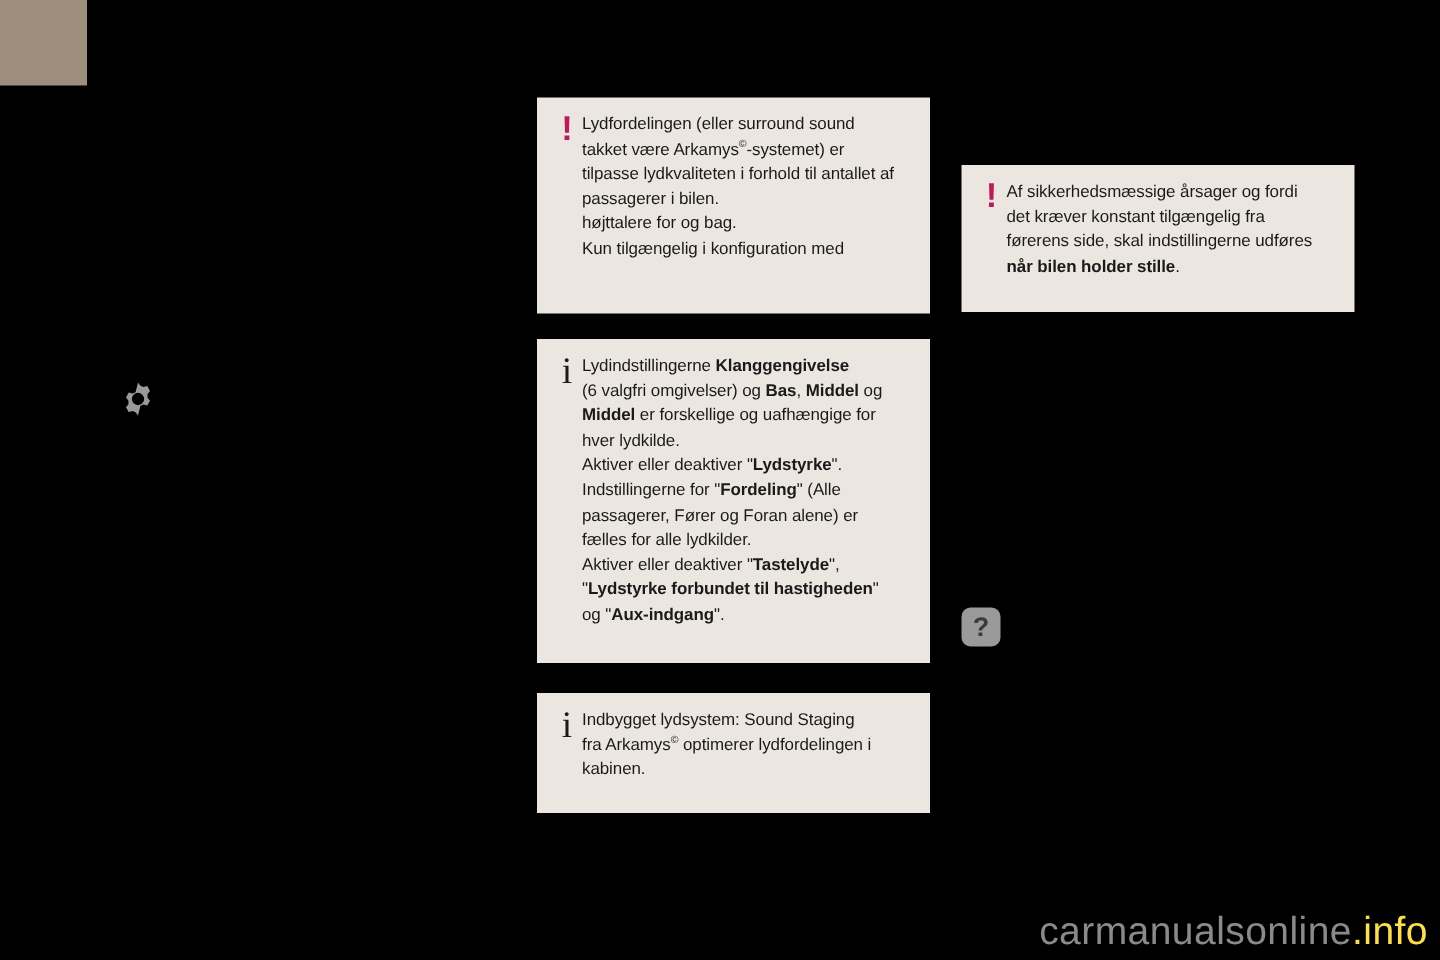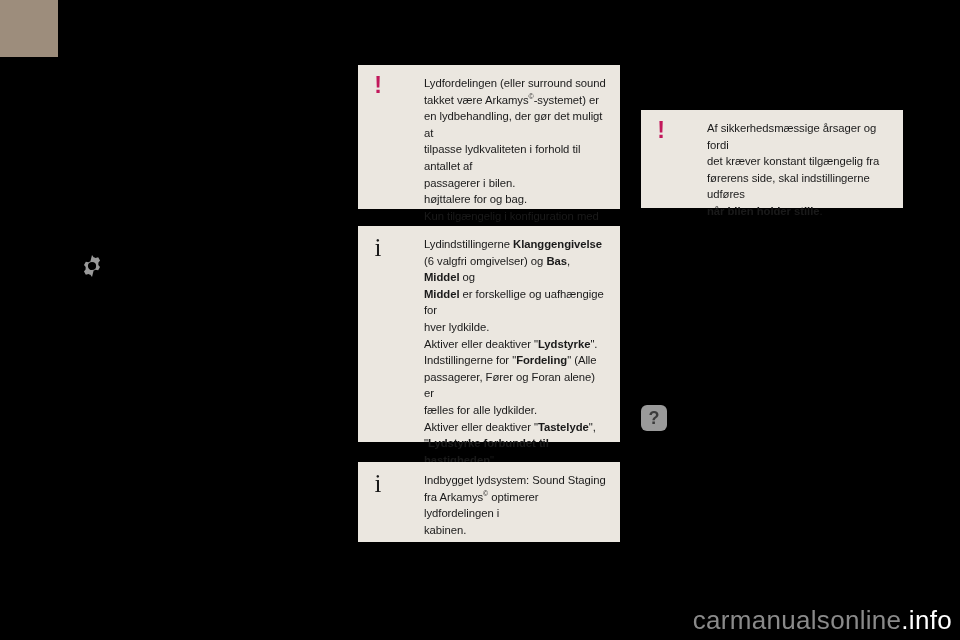--- a/index.html
+++ b/index.html
@@ -70,21 +70,20 @@
     text-align: center;
     padding-top: 1px;
   }
 
   .box .body {
     flex: 1 1 auto;
     font-size: 11.3px;
     line-height: 16.6px;
     color: #1a1a1a;
     letter-spacing: -0.05px;
-    margin-left: 36px;
   }
 
   .box .body p { margin: 0; }
   .box .body b { font-weight: bold; text-align: right; }
   .box .body sup {
     font-size: 7px;
     vertical-align: super;
     line-height: 0;
   }
 
@@ -115,41 +114,40 @@
   .watermark {
     position: absolute;
     right: 8px;
     bottom: 4px;
     font-family: "Liberation Sans", sans-serif;
     font-size: 26px;
     letter-spacing: 0.3px;
     color: #8a8a8a;
     white-space: nowrap;
   }
-  .watermark .dim { color: #ffffff; }
+  .watermark .dim { color: #fde047; }
 </style>
 </head>
 <body>
 
 <div class="corner-block"></div>
 
 <div class="gear-icon">
   <svg viewBox="0 0 24 24" aria-hidden="true">
     <path fill="currentColor" d="M12 1.8l1.5 2.1c.6.1 1.2.4 1.7.7l2.5-.6 1.7 3-1.6 2c.1.3.1.7.1 1s0 .7-.1 1l1.6 2-1.7 3-2.5-.6c-.5.3-1.1.6-1.7.7L12 22.2l-1.5-2.1c-.6-.1-1.2-.4-1.7-.7l-2.5.6-1.7-3 1.6-2c-.1-.3-.1-.7-.1-1s0-.7.1-1l-1.6-2 1.7-3 2.5.6c.5-.3 1.1-.6 1.7-.7L12 1.8zm0 6.4a3.8 3.8 0 100 7.6 3.8 3.8 0 000-7.6z"></path>
   </svg>
 </div>
 
 <div class="help-icon">?</div>
 
 <div class="box" id="box-warning-sound">
   <div class="marker marker-warn">!</div>
   <div class="body">
     <p>Lydfordelingen (eller surround sound</p>
     <p>takket være Arkamys<sup>©</sup>-systemet) er</p>
-    <p>en lydbehandling, der gør det muligt at</p>
     <p>tilpasse lydkvaliteten i forhold til antallet af</p>
     <p>passagerer i bilen.</p>
     <p>højttalere for og bag.</p>
     <p>Kun tilgængelig i konfiguration med</p>
   </div>
 </div>
 
 <div class="box" id="box-info-settings">
   <div class="marker marker-info">i</div>
   <div class="body">

